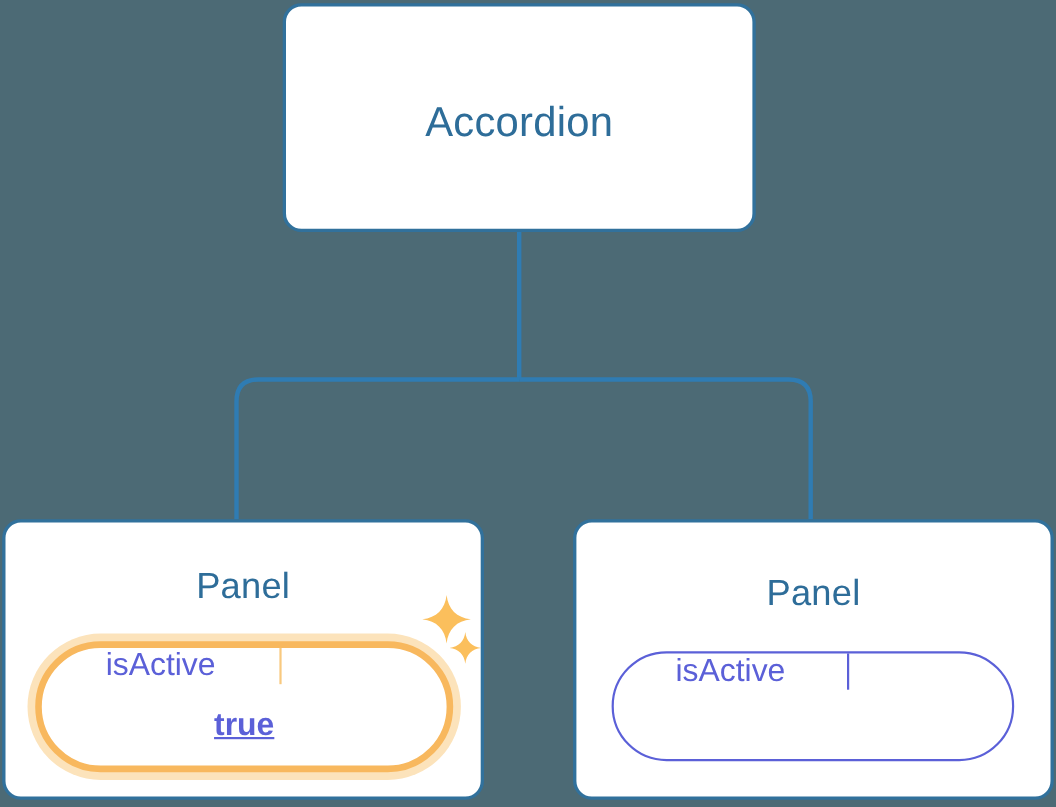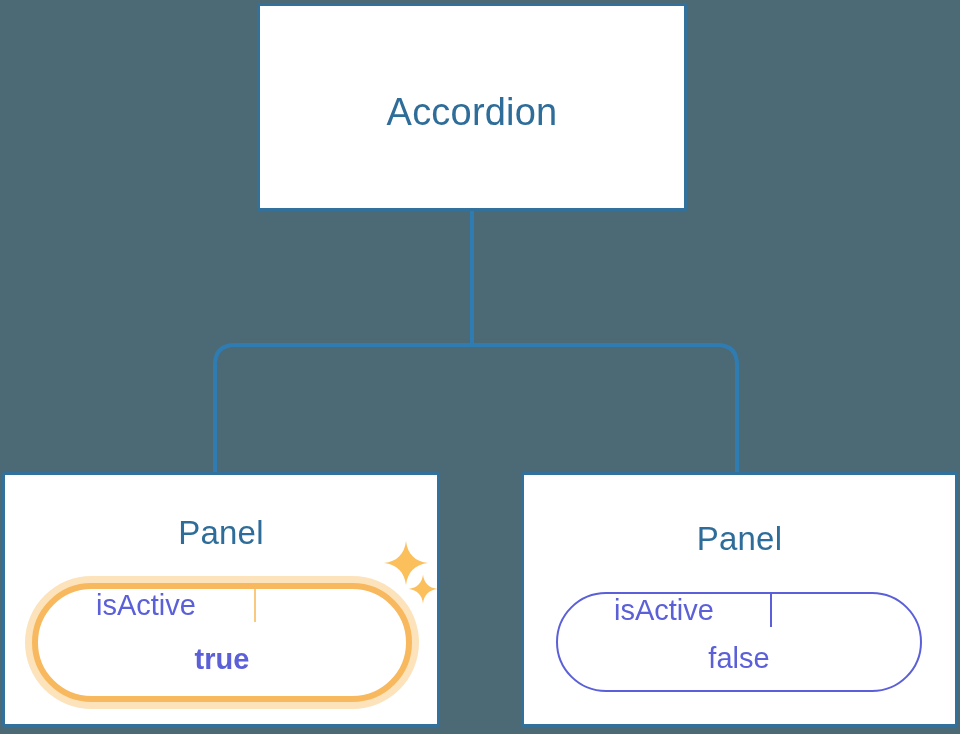--- a/index.html
+++ b/index.html
@@ -27,21 +27,21 @@
     width: 960px;
     height: 734px;
     pointer-events: none;
   }
 
   
   .node-card {
     position: absolute;
     background: #ffffff;
     border: 3px solid #31719c;
-    border-radius: 2px;
+    border-radius: 17px;
     box-sizing: border-box;
   }
   #accordion-node {
     left: 257px;
     top: 3px;
     width: 430px;
     height: 208px;
   }
   #panel-node-left {
     left: 2px;
@@ -113,20 +113,21 @@
     font-size: 29px;
     color: #5b60d8;
   }
   #pill-left .pill-key {
     width: 218px;
     border-right: 2px solid #f8c97f;
   }
   #pill-left .pill-val {
     flex: 1;
     font-weight: bold;
+    text-decoration: underline;
   }
 
   
   #pill-right {
     left: 556px;
     top: 592px;
     width: 366px;
     height: 100px;
     border: 2px solid #5b60d8;
   }
@@ -190,16 +191,15 @@
   <svg id="sparkle-small" class="sparkle" viewBox="0 0 100 100" xmlns="http://www.w3.org/2000/svg">
     <path d="M50 2 C53 30 70 47 98 50 C70 53 53 70 50 98 C47 70 30 53 2 50 C30 47 47 30 50 2 Z" fill="#fbbf5c"></path>
   </svg>
 
   <div id="panel-node-right" class="node-card">
     <div id="panel-right-title" class="node-title">Panel</div>
   </div>
 
   <div id="pill-right" class="prop-pill">
     <div class="pill-cell pill-key">isActive</div>
-    <div class="pill-cell pill-val">false</div>
   </div>
 
 </div>
 
 </body></html>

